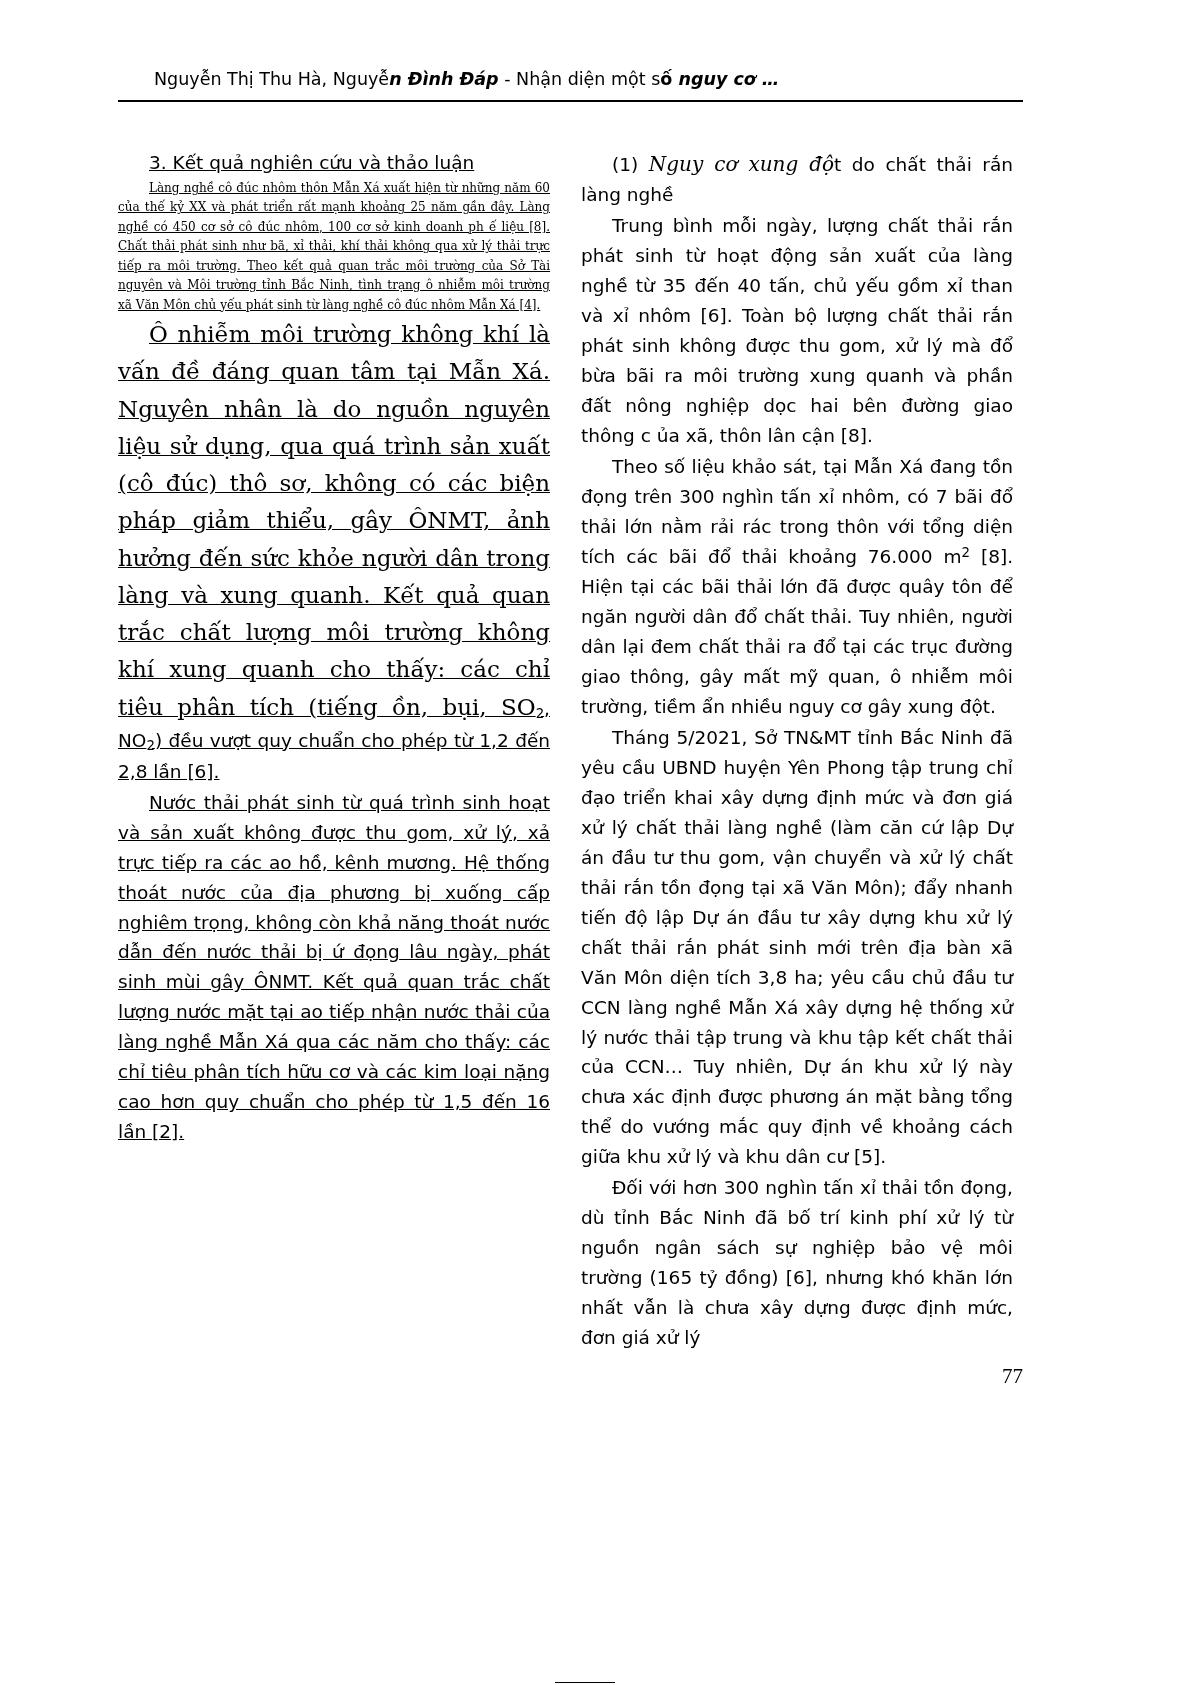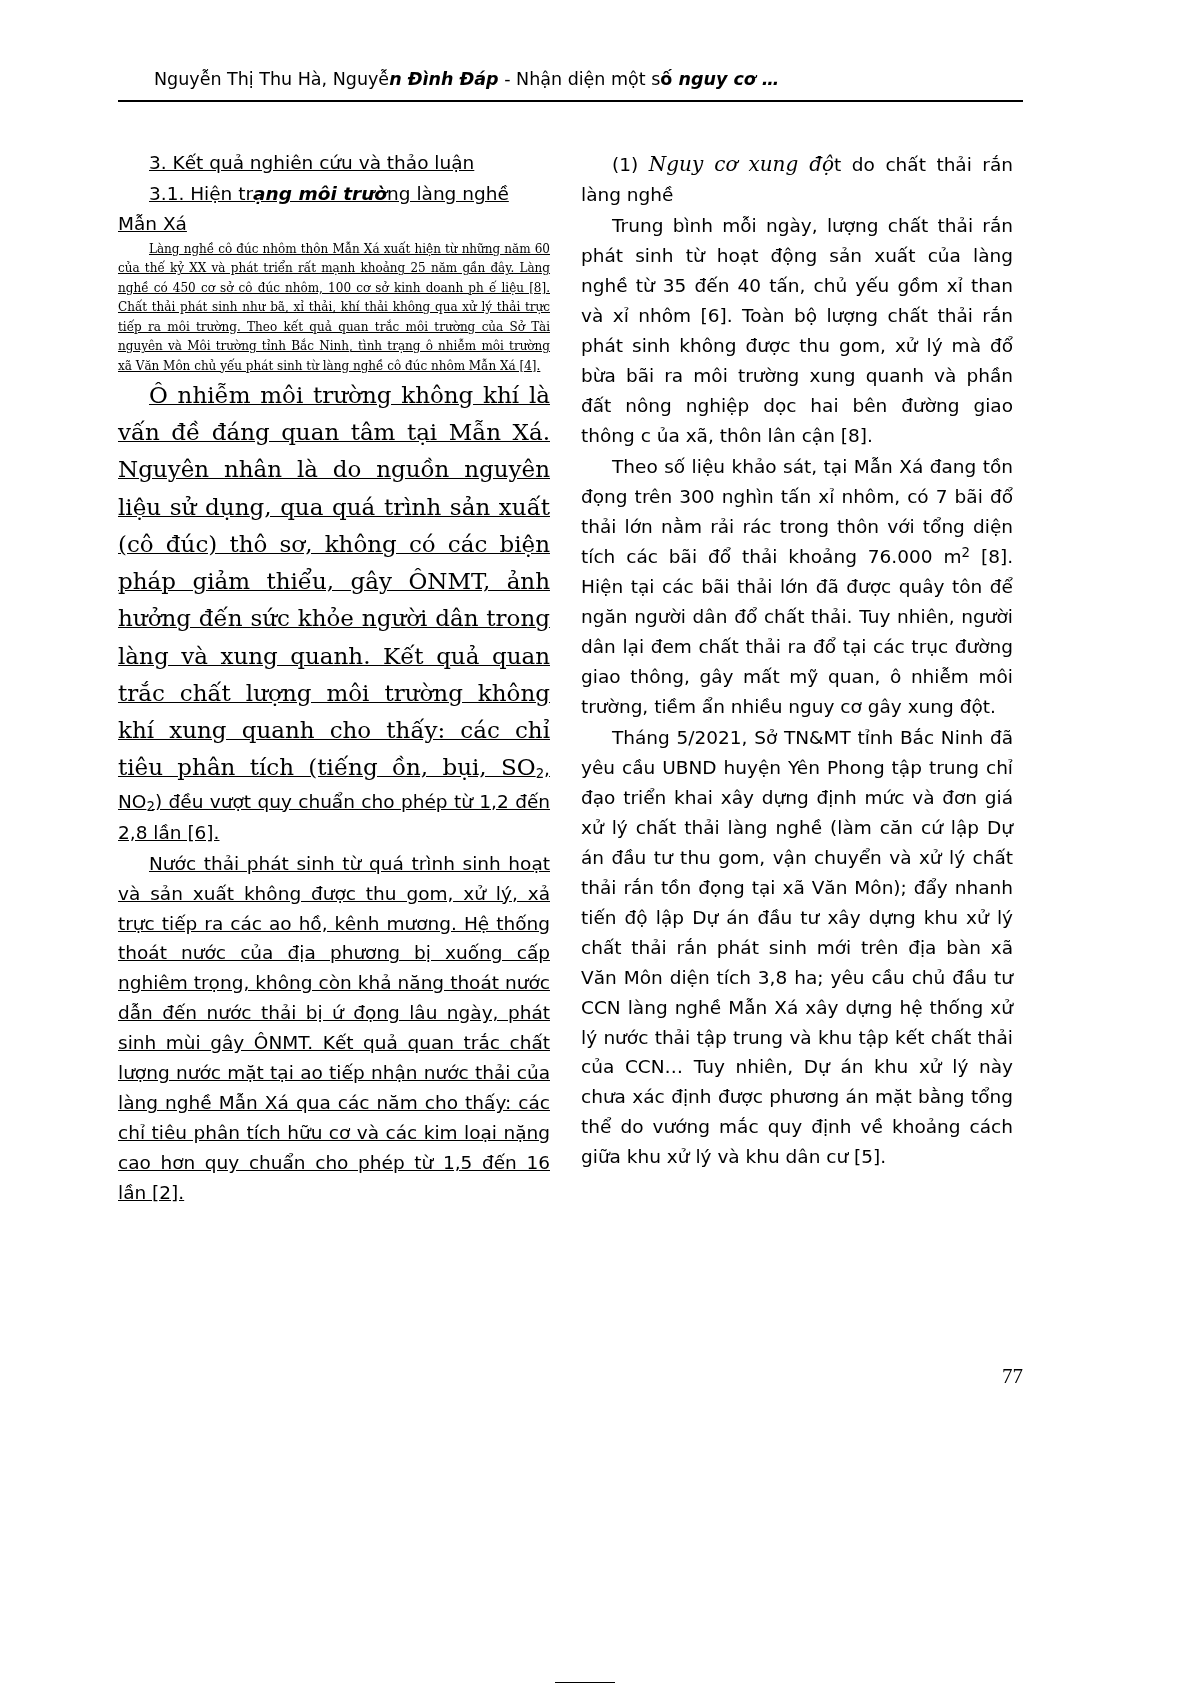--- a/index.html
+++ b/index.html
@@ -110,39 +110,39 @@
 
   <div class="header">
     <span class="h-plain">Nguyễn Thị Thu Hà, Nguyễ</span><span class="h-bolditalic">n Đình Đáp</span><span class="h-plain"> - Nhận diện một s</span><span class="h-bold">ố </span><span class="h-bolditalic">nguy cơ …</span>
   </div>
   <div class="header-rule"></div>
 
   <div class="columns">
 
     <div class="col col-left">
       <div class="sect">3. Kết quả nghiên cứu và thảo luận</div>
-      <div class="sect"><span>3.1. Hiện tr</span><span class="sect-b">ạng môi trườ</span><span>ng làng nghề</span><span> Mẫn Xá</span></div>
 
       <p class="serif">Làng nghề cô đúc nhôm thôn Mẫn Xá xuất hiện từ những năm 60 của thế kỷ XX và phát triển rất mạnh khoảng 25 năm gần đây. Làng nghề có 450 cơ sở cô đúc nhôm, 100 cơ sở kinh doanh ph ế liệu [8]. Chất thải phát sinh như bã, xỉ thải, khí thải không qua xử lý thải trực tiếp ra môi trường. Theo kết quả quan trắc môi trường của Sở Tài nguyên và Môi trường tỉnh Bắc Ninh, tình trạng ô nhiễm môi trường xã Văn Môn chủ yếu phát sinh từ làng nghề cô đúc nhôm Mẫn Xá [4].</p>
 
       <p><span class="mixed-serif">Ô nhiễm môi trường không khí là vấn đề đáng quan tâm tại Mẫn Xá. Nguyên nhân là do nguồn nguyên liệu sử dụng, qua quá trình sản xuất (cô đúc) thô sơ, không có các biện pháp giảm thiểu, gây ÔNMT, ảnh hưởng đến sức khỏe người dân trong làng và xung quanh. Kết quả quan trắc chất lượng môi trường không khí xung quanh cho thấy: các chỉ tiêu phân tích (tiếng ồn, bụi, SO</span><sub>2</sub><span class="mixed-sans">, NO</span><sub>2</sub><span class="mixed-sans">) đều vượt quy chuẩn cho phép từ 1,2 đến 2,8 lần [6].</span></p>
 
       <p>Nước thải phát sinh từ quá trình sinh hoạt và sản xuất không được thu gom, xử lý, xả trực tiếp ra các ao hồ, kênh mương. Hệ thống thoát nước của địa phương bị xuống cấp nghiêm trọng, không còn khả năng thoát nước dẫn đến nước thải bị ứ đọng lâu ngày, phát sinh mùi gây ÔNMT. Kết quả quan trắc chất lượng nước mặt tại ao tiếp nhận nước thải của làng nghề Mẫn Xá qua các năm cho thấy: các chỉ tiêu phân tích hữu cơ và các kim loại nặng cao hơn quy chuẩn cho phép từ 1,5 đến 16 lần [2].</p>
 
     </div>
 
     <div class="col col-right">
       <p><span class="mixed-sans">(1) </span><span class="ital-serif">Nguy cơ xung độ</span><span class="mixed-sans">t do chất thải rắn làng nghề</span></p>
 
       <p>Trung bình mỗi ngày, lượng chất thải rắn phát sinh từ hoạt động sản xuất của làng nghề từ 35 đến 40 tấn, chủ yếu gồm xỉ than và xỉ nhôm [6]. Toàn bộ lượng chất thải rắn phát sinh không được thu gom, xử lý mà đổ bừa bãi ra môi trường xung quanh và phần đất nông nghiệp dọc hai bên đường giao thông c ủa xã, thôn lân cận [8].</p>
 
       <p><span class="mixed-sans">Theo số liệu khảo sát, tại Mẫn Xá đang tồn đọng trên 300 nghìn tấn xỉ nhôm, có 7 bãi đổ thải lớn nằm rải rác trong thôn với tổng diện tích các bãi đổ thải khoảng 76.000 m</span><sup>2</sup><span class="mixed-sans"> [8]. Hiện tại các bãi thải lớn đã được quây tôn để ngăn người dân đổ chất thải. Tuy nhiên, người dân lại đem chất thải ra đổ tại các trục đường giao thông, gây mất mỹ quan, ô nhiễm môi trường, tiềm ẩn nhiều nguy cơ gây xung đột.</span></p>
 
       <p>Tháng 5/2021, Sở TN&amp;MT tỉnh Bắc Ninh đã yêu cầu UBND huyện Yên Phong tập trung chỉ đạo triển khai xây dựng định mức và đơn giá xử lý chất thải làng nghề (làm căn cứ lập Dự án đầu tư thu gom, vận chuyển và xử lý chất thải rắn tồn đọng tại xã Văn Môn); đẩy nhanh tiến độ lập Dự án đầu tư xây dựng khu xử lý chất thải rắn phát sinh mới trên địa bàn xã Văn Môn diện tích 3,8 ha; yêu cầu chủ đầu tư CCN làng nghề Mẫn Xá xây dựng hệ thống xử lý nước thải tập trung và khu tập kết chất thải của CCN… Tuy nhiên, Dự án khu xử lý này chưa xác định được phương án mặt bằng tổng thể do vướng mắc quy định về khoảng cách giữa khu xử lý và khu dân cư [5].</p>
 
+      <p>Đối với hơn 300 nghìn tấn xỉ thải tồn đọng, dù tỉnh Bắc Ninh đã bố trí kinh phí xử lý từ nguồn ngân sách sự nghiệp bảo vệ môi trường (165 tỷ đồng) [6], nhưng khó khăn lớn nhất vẫn là chưa xây dựng được định mức, đơn giá xử lý</p>
     </div>
 
   </div>
 
   <div class="page-number">77</div>
 
   <div class="bottom-artifact">
     <span class="art-1"></span>
   </div>
 

